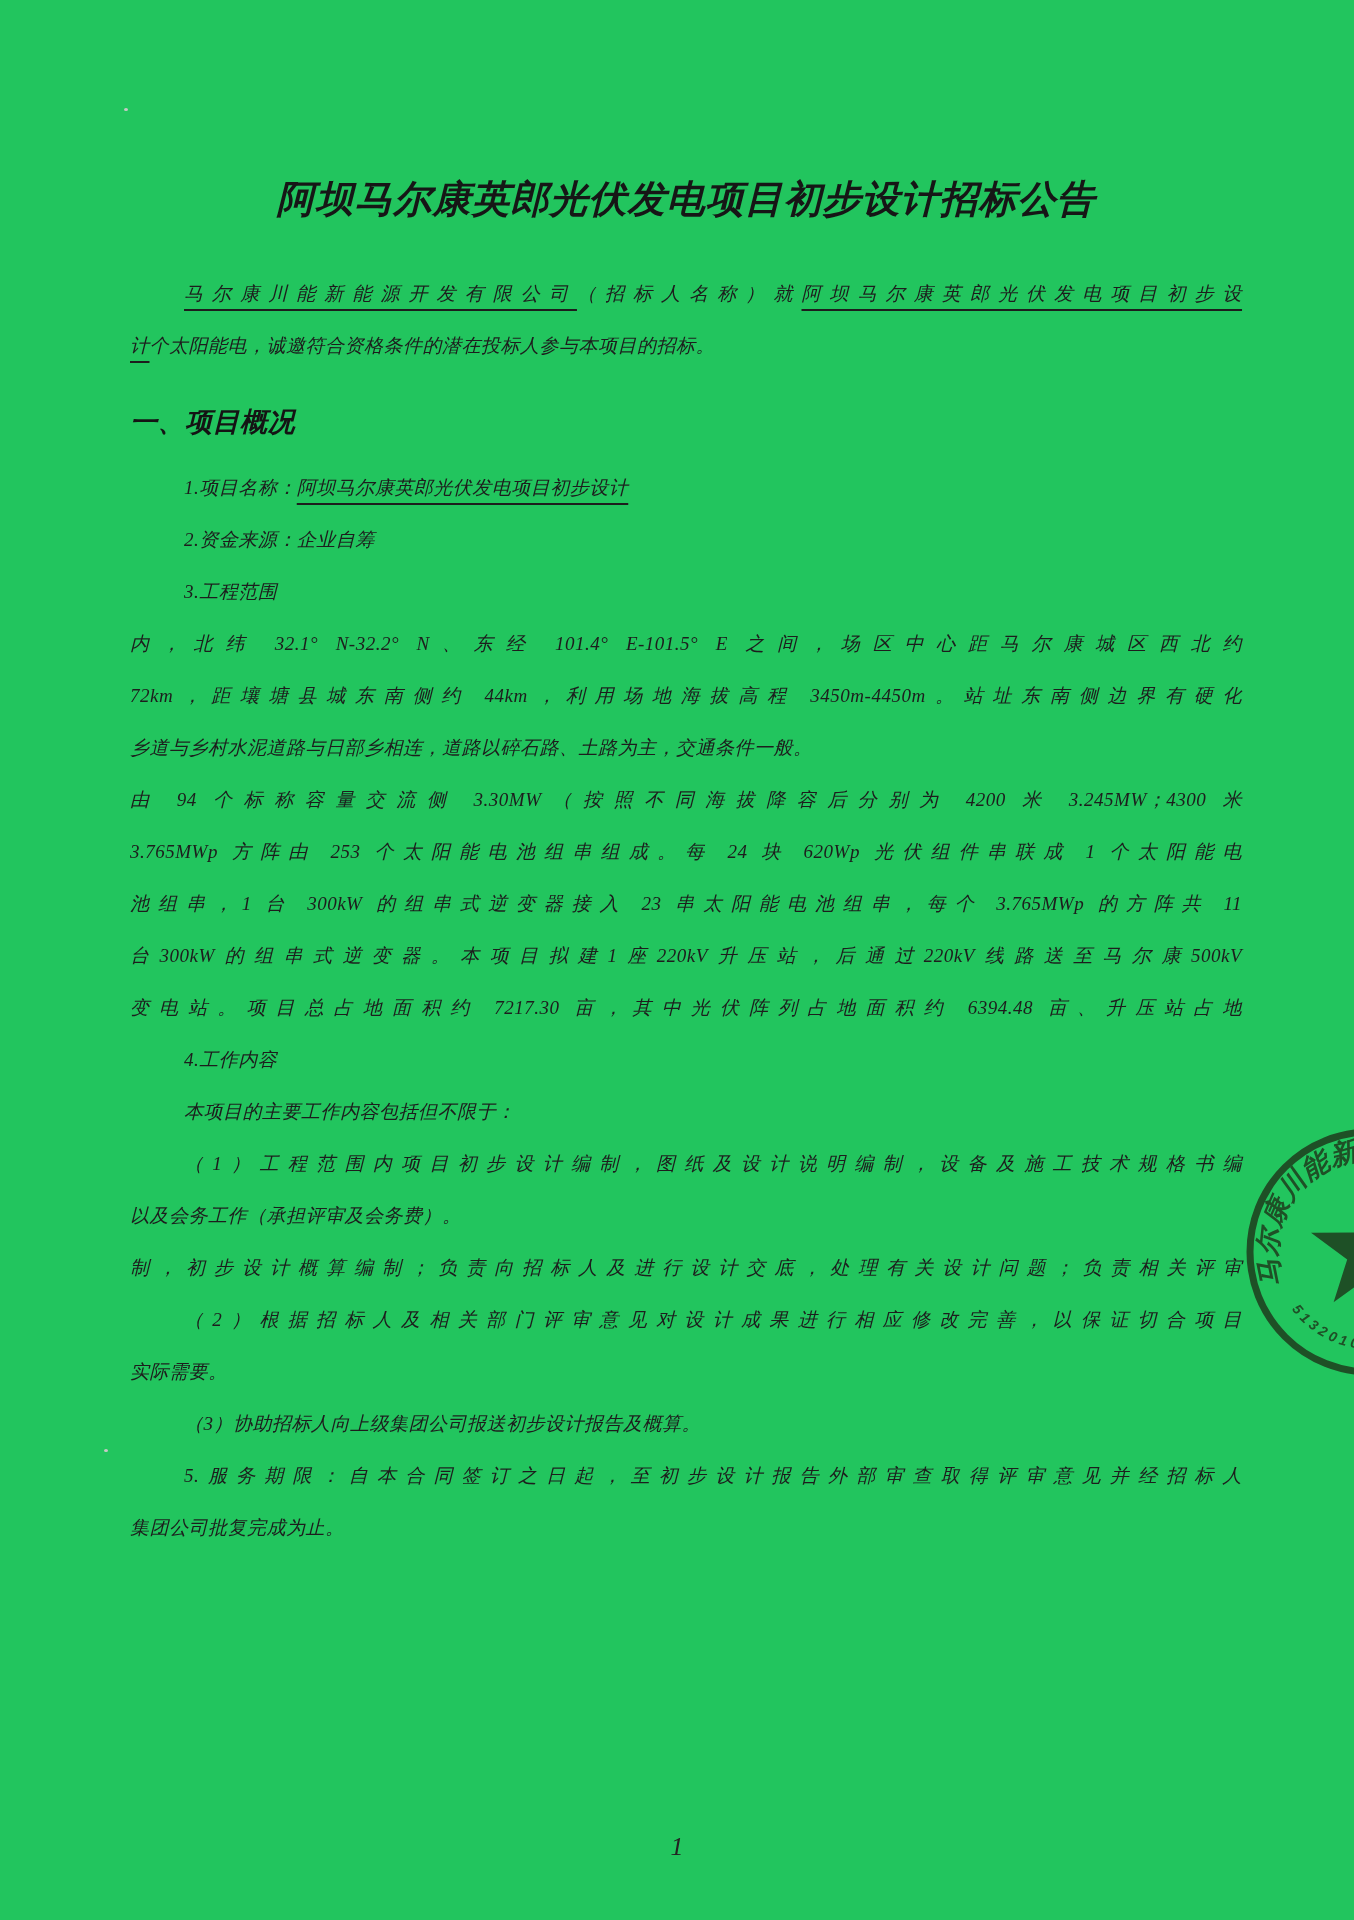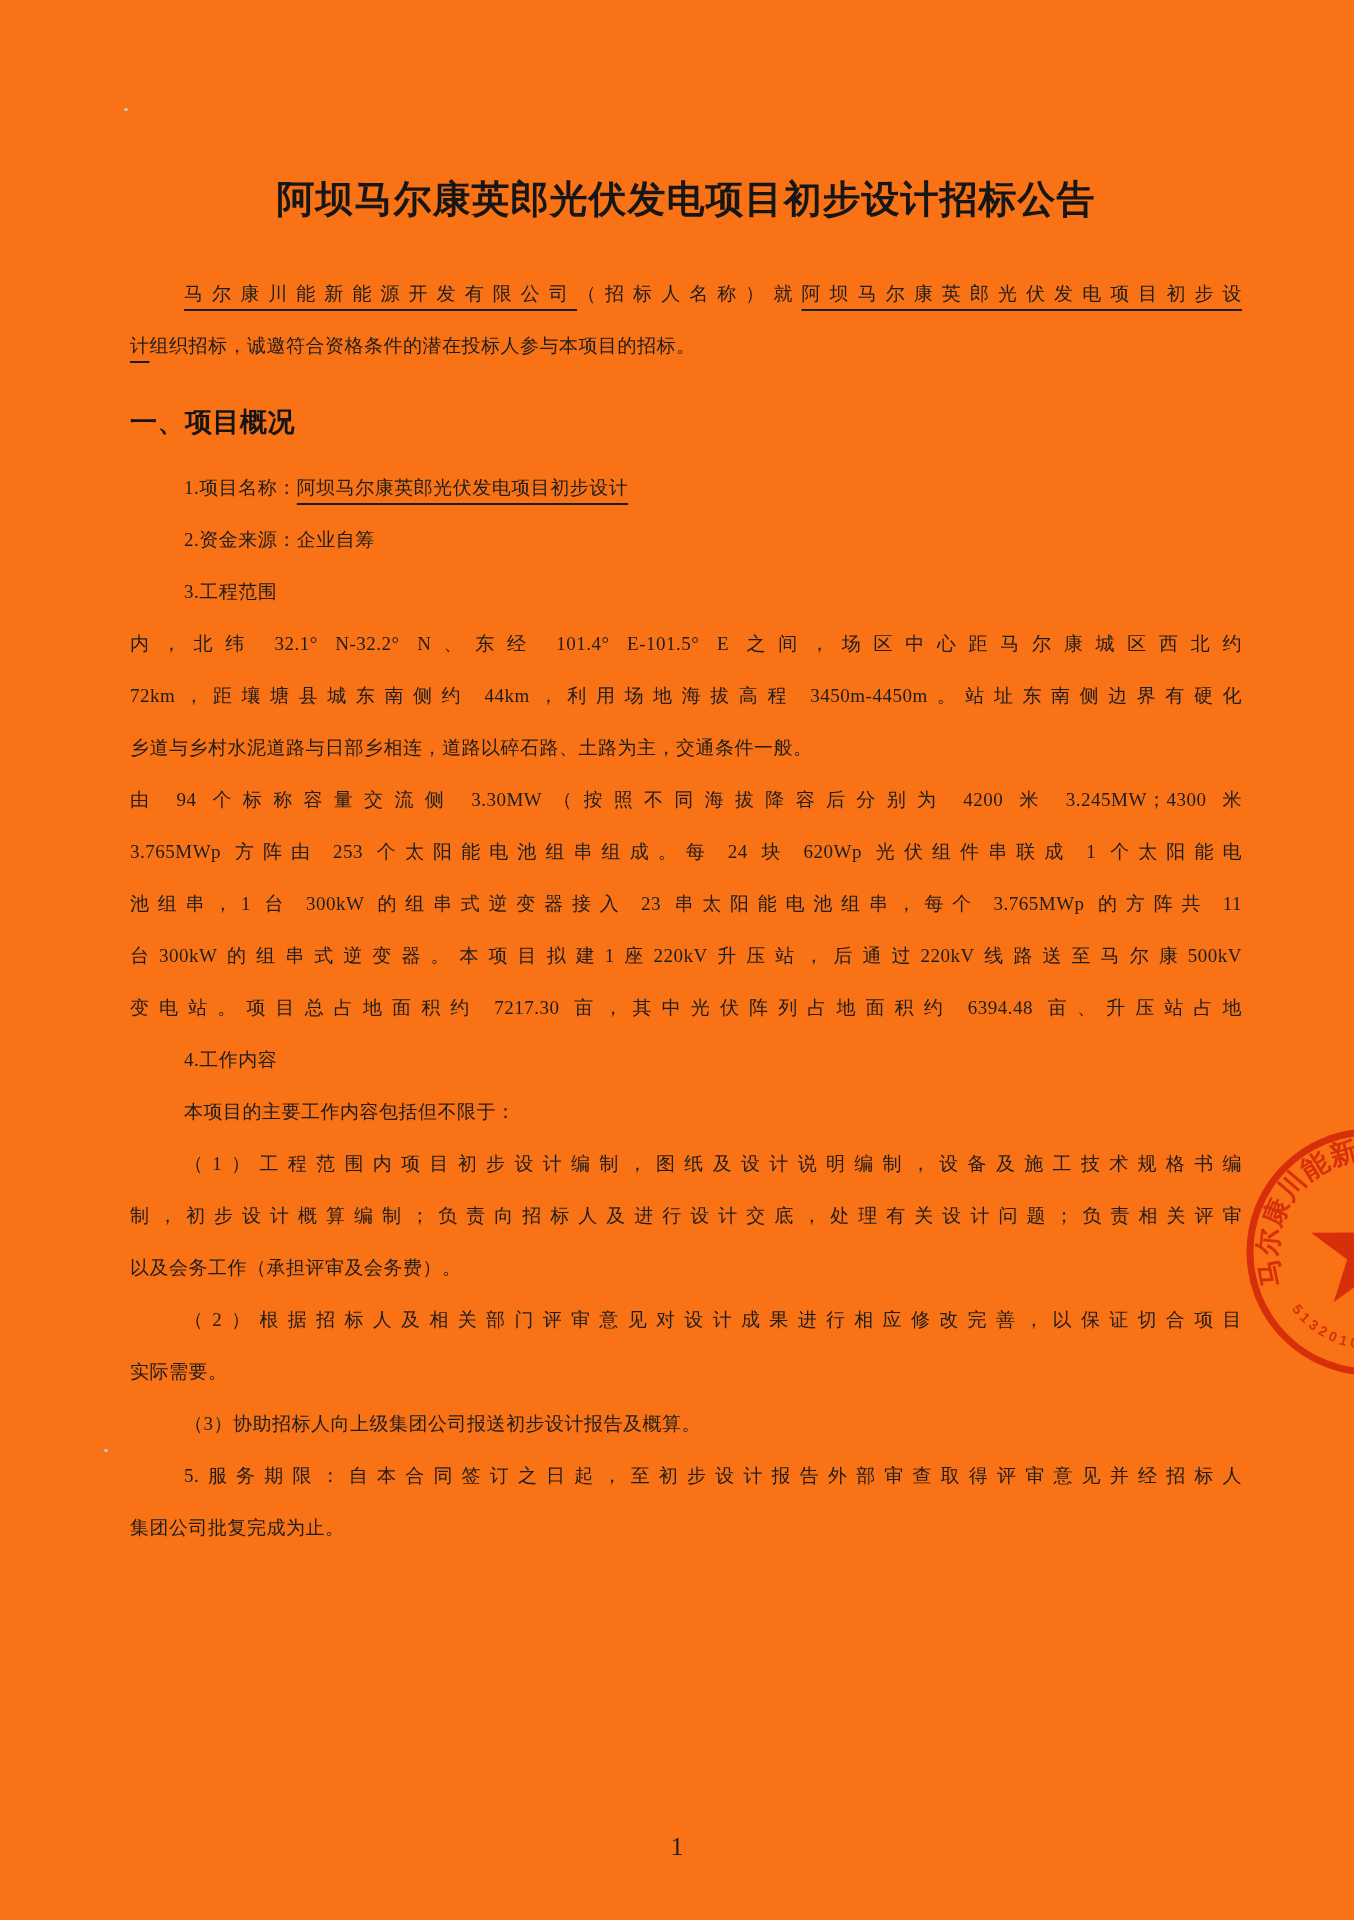--- a/index.html
+++ b/index.html
@@ -79,44 +79,44 @@
     font-family:"Liberation Sans","DejaVu Sans",sans-serif;
     font-size:14px;font-weight:bold;
     letter-spacing:4px;
     fill:var(--stamp-red,#d85252);
   }
   .speck{position:absolute;width:4px;height:3px;background:#c9c9c7;border-radius:50%;}
 </style>
 </head>
 <body>
 
-<div class="page" style="background: #f97316; color: rgb(29, 29, 29);">
+<div class="page" style="background: #22c55e; color: rgb(29, 29, 29); font-style: italic;">
 
   <div class="content">
     <h1 class="doc-title">阿坝马尔康英郎光伏发电项目初步设计招标公告</h1>
     <div>
         <div class="line indent full"><span class="seg u">马尔康川能新能源开发有限公司</span><span class="seg">（招标人名称）就</span><span class="seg u">阿坝马尔康英郎光伏发电项目初步设</span></div>
-        <div class="line"><span class="seg u">计</span><span class="seg">组织招标，诚邀符合资格条件的潜在投标人参与本项目的招标。</span></div>
+        <div class="line"><span class="seg u">计</span><span class="seg">个太阳能电，诚邀符合资格条件的潜在投标人参与本项目的招标。</span></div>
         <div class="line heading"><span class="seg">一、项目概况</span></div>
         <div class="line indent"><span class="seg">1.项目名称：</span><span class="seg u">阿坝马尔康英郎光伏发电项目初步设计</span></div>
         <div class="line indent"><span class="seg">2.资金来源：企业自筹</span></div>
         <div class="line indent"><span class="seg">3.工程范围</span></div>
         <div class="line full"><span class="seg">内，北纬 32.1° N-32.2° N、东经 101.4° E-101.5° E 之间，场区中心距马尔康城区西北约</span></div>
         <div class="line full"><span class="seg">72km，距壤塘县城东南侧约 44km，利用场地海拔高程 3450m-4450m。站址东南侧边界有硬化</span></div>
         <div class="line"><span class="seg">乡道与乡村水泥道路与日部乡相连，道路以碎石路、土路为主，交通条件一般。</span></div>
         <div class="line full"><span class="seg">由 94 个标称容量交流侧 3.30MW（按照不同海拔降容后分别为 4200 米 3.245MW；4300 米</span></div>
         <div class="line full"><span class="seg">3.765MWp 方阵由 253 个太阳能电池组串组成。每 24 块 620Wp 光伏组件串联成 1 个太阳能电</span></div>
         <div class="line full"><span class="seg">池组串，1 台 300kW 的组串式逆变器接入 23 串太阳能电池组串，每个 3.765MWp 的方阵共 11</span></div>
         <div class="line full"><span class="seg">台300kW的组串式逆变器。本项目拟建1座220kV升压站，后通过220kV线路送至马尔康500kV</span></div>
         <div class="line full"><span class="seg">变电站。项目总占地面积约 7217.30 亩，其中光伏阵列占地面积约 6394.48 亩、升压站占地</span></div>
         <div class="line indent"><span class="seg">4.工作内容</span></div>
         <div class="line indent"><span class="seg">本项目的主要工作内容包括但不限于：</span></div>
         <div class="line indent full"><span class="seg">（1）工程范围内项目初步设计编制，图纸及设计说明编制，设备及施工技术规格书编</span></div>
+        <div class="line"><span class="seg">以及会务工作（承担评审及会务费）。</span></div>
         <div class="line full"><span class="seg">制，初步设计概算编制；负责向招标人及进行设计交底，处理有关设计问题；负责相关评审</span></div>
-        <div class="line"><span class="seg">以及会务工作（承担评审及会务费）。</span></div>
         <div class="line indent full"><span class="seg">（2）根据招标人及相关部门评审意见对设计成果进行相应修改完善，以保证切合项目</span></div>
         <div class="line"><span class="seg">实际需要。</span></div>
         <div class="line indent"><span class="seg">（3）协助招标人向上级集团公司报送初步设计报告及概算。</span></div>
         <div class="line indent full"><span class="seg">5.服务期限：自本合同签订之日起，至初步设计报告外部审查取得评审意见并经招标人</span></div>
         <div class="line"><span class="seg">集团公司批复完成为止。</span></div>
       </div>
   </div>
 
   <svg class="seal" viewBox="0 0 260 260" aria-hidden="true">
     <defs>

